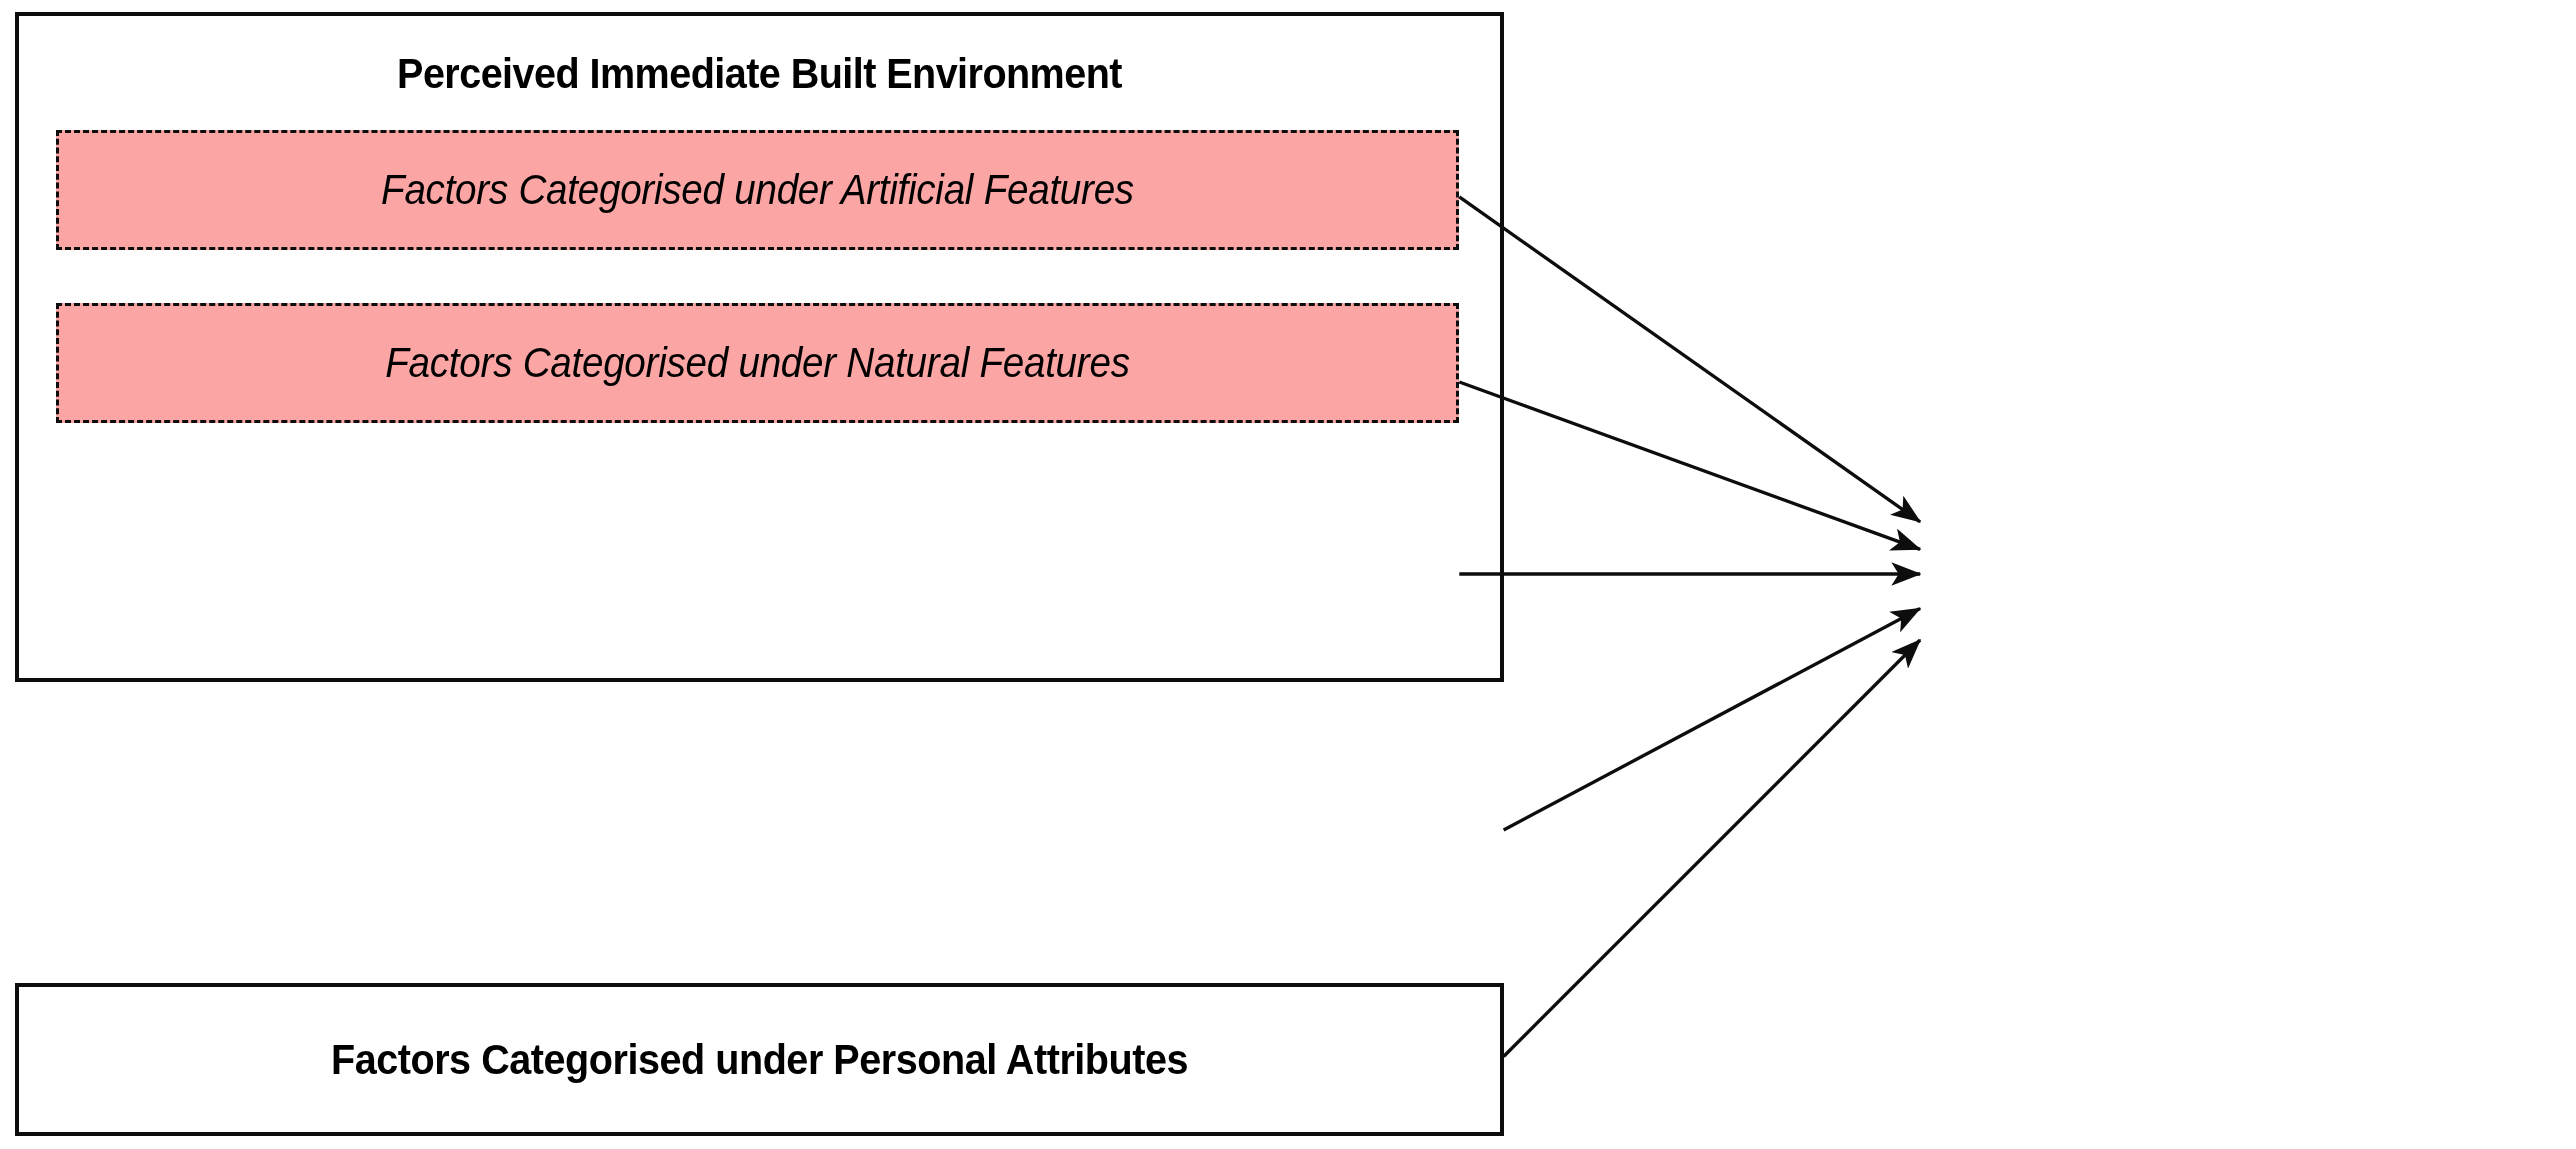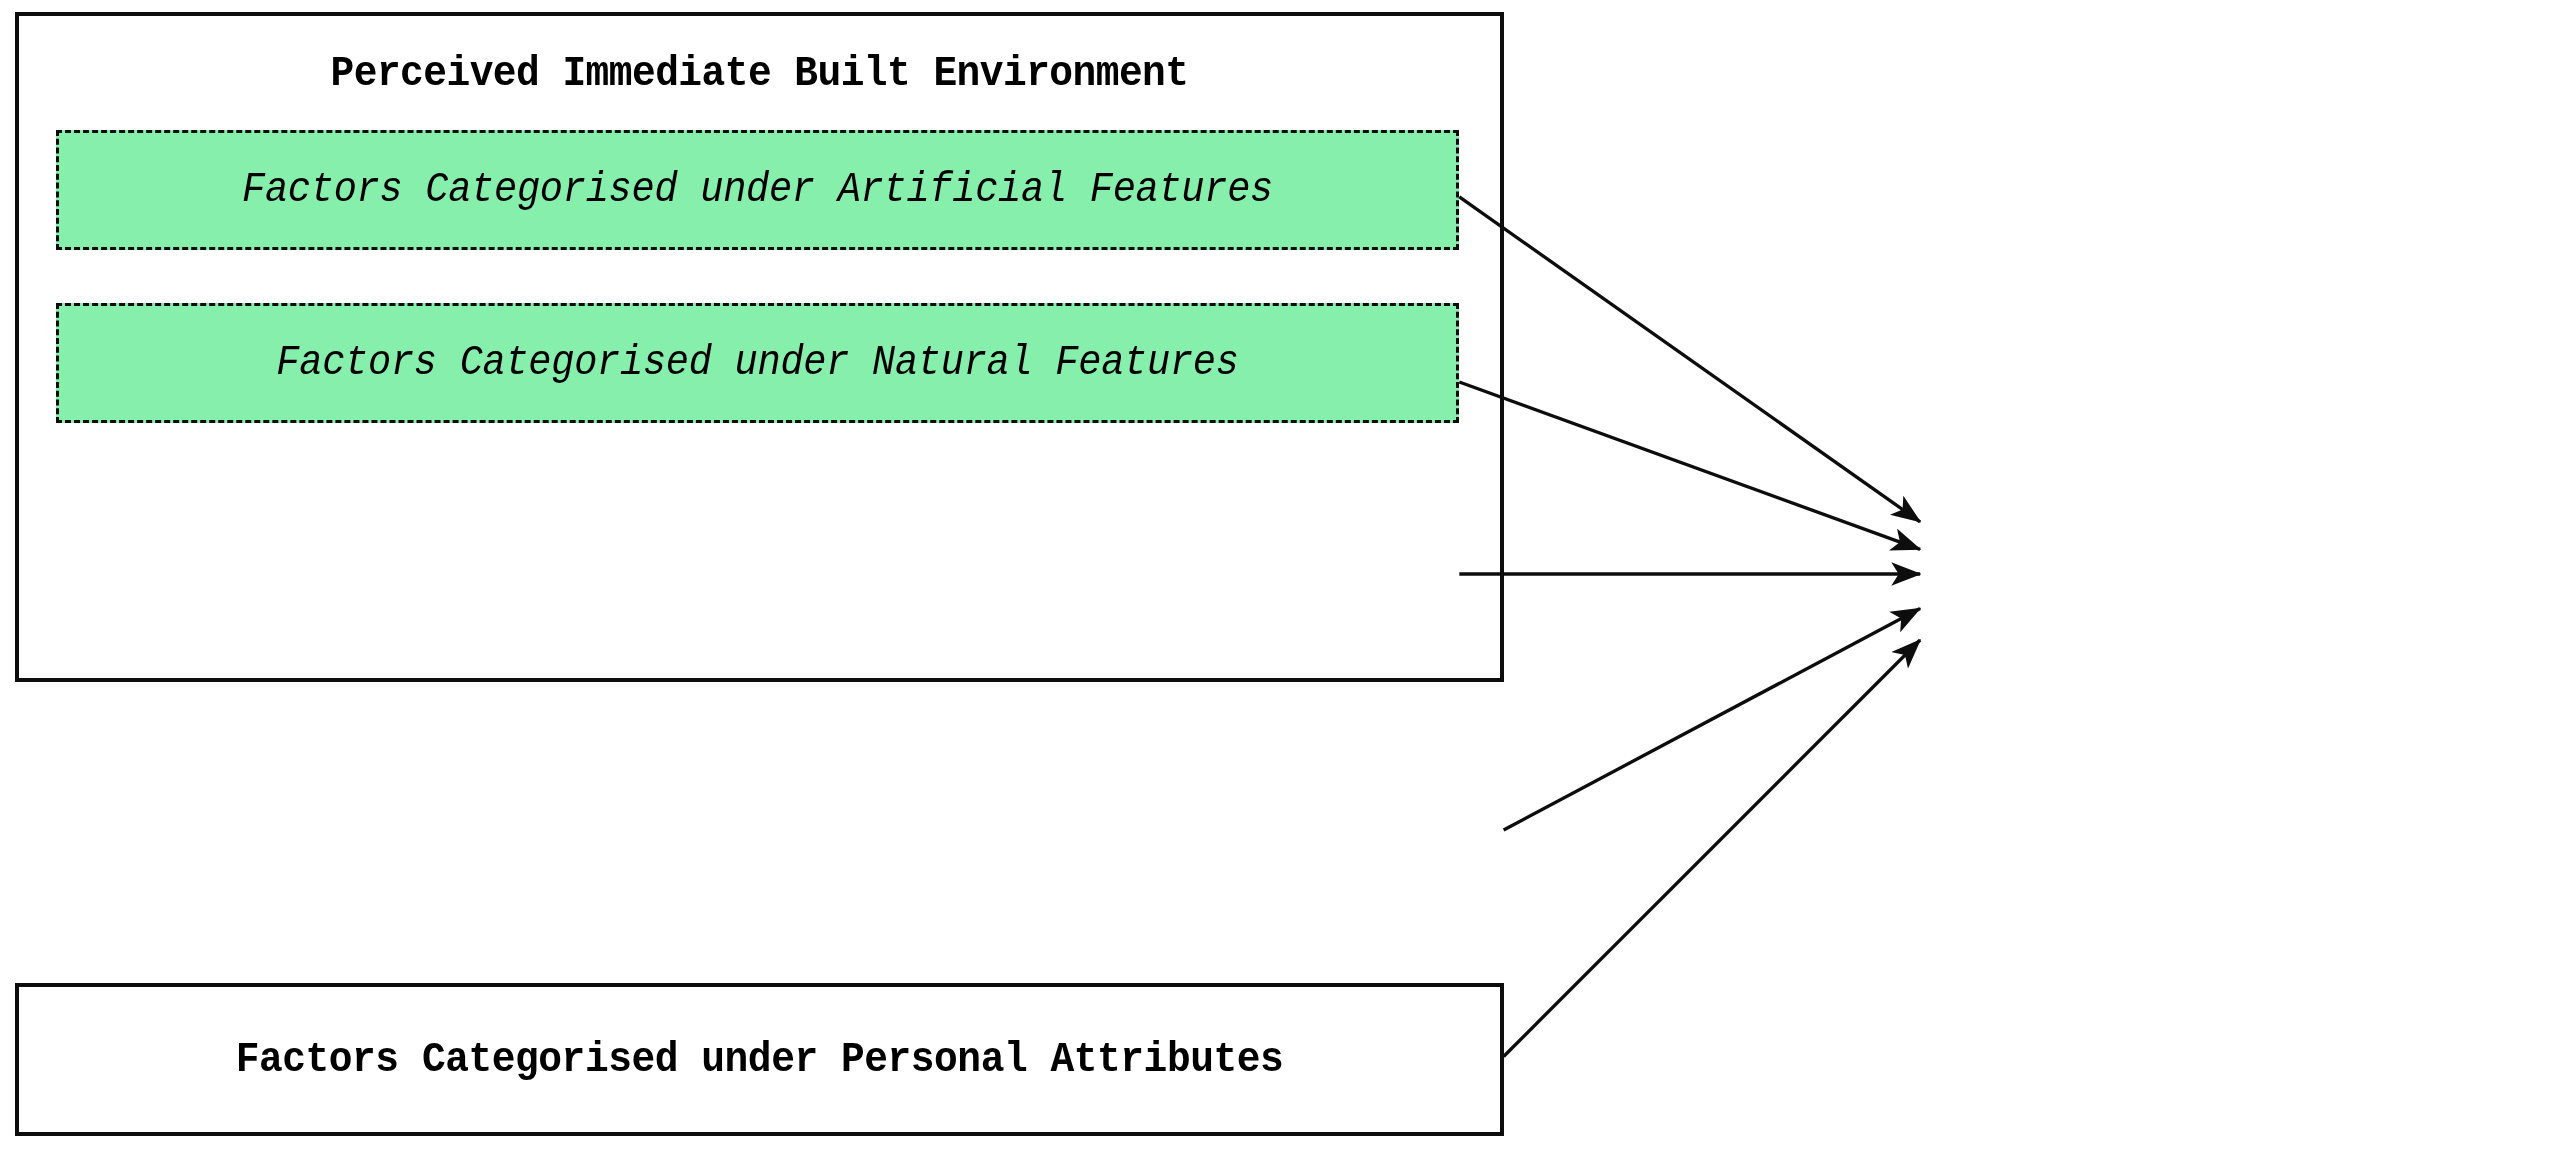--- a/index.html
+++ b/index.html
@@ -5,35 +5,35 @@
   html, body {
     margin: 0;
     padding: 0;
     background: #ffffff;
   }
   #canvas {
     position: relative;
     width: 2386px;
     height: 1149px;
     background: #ffffff;
-    font-family: Liberation Mono, monospace;
+    font-family: Liberation Sans, sans-serif;
     overflow: hidden;
   }
   
   .solid-box {
     position: absolute;
     box-sizing: border-box;
     border: 4.9px solid #0d0d0d;
     background: #ffffff;
   }
   .dashed-box {
     position: absolute;
     box-sizing: border-box;
     border: 3.9px dashed #0d0d0d;
-    background: #86efac;
+    background: #fca5a5;
   }
   
   .group-title {
     position: absolute;
     left: 0;
     right: 0;
     text-align: center;
     font-weight: bold;
     font-size: 43px;
     line-height: 1.05;

